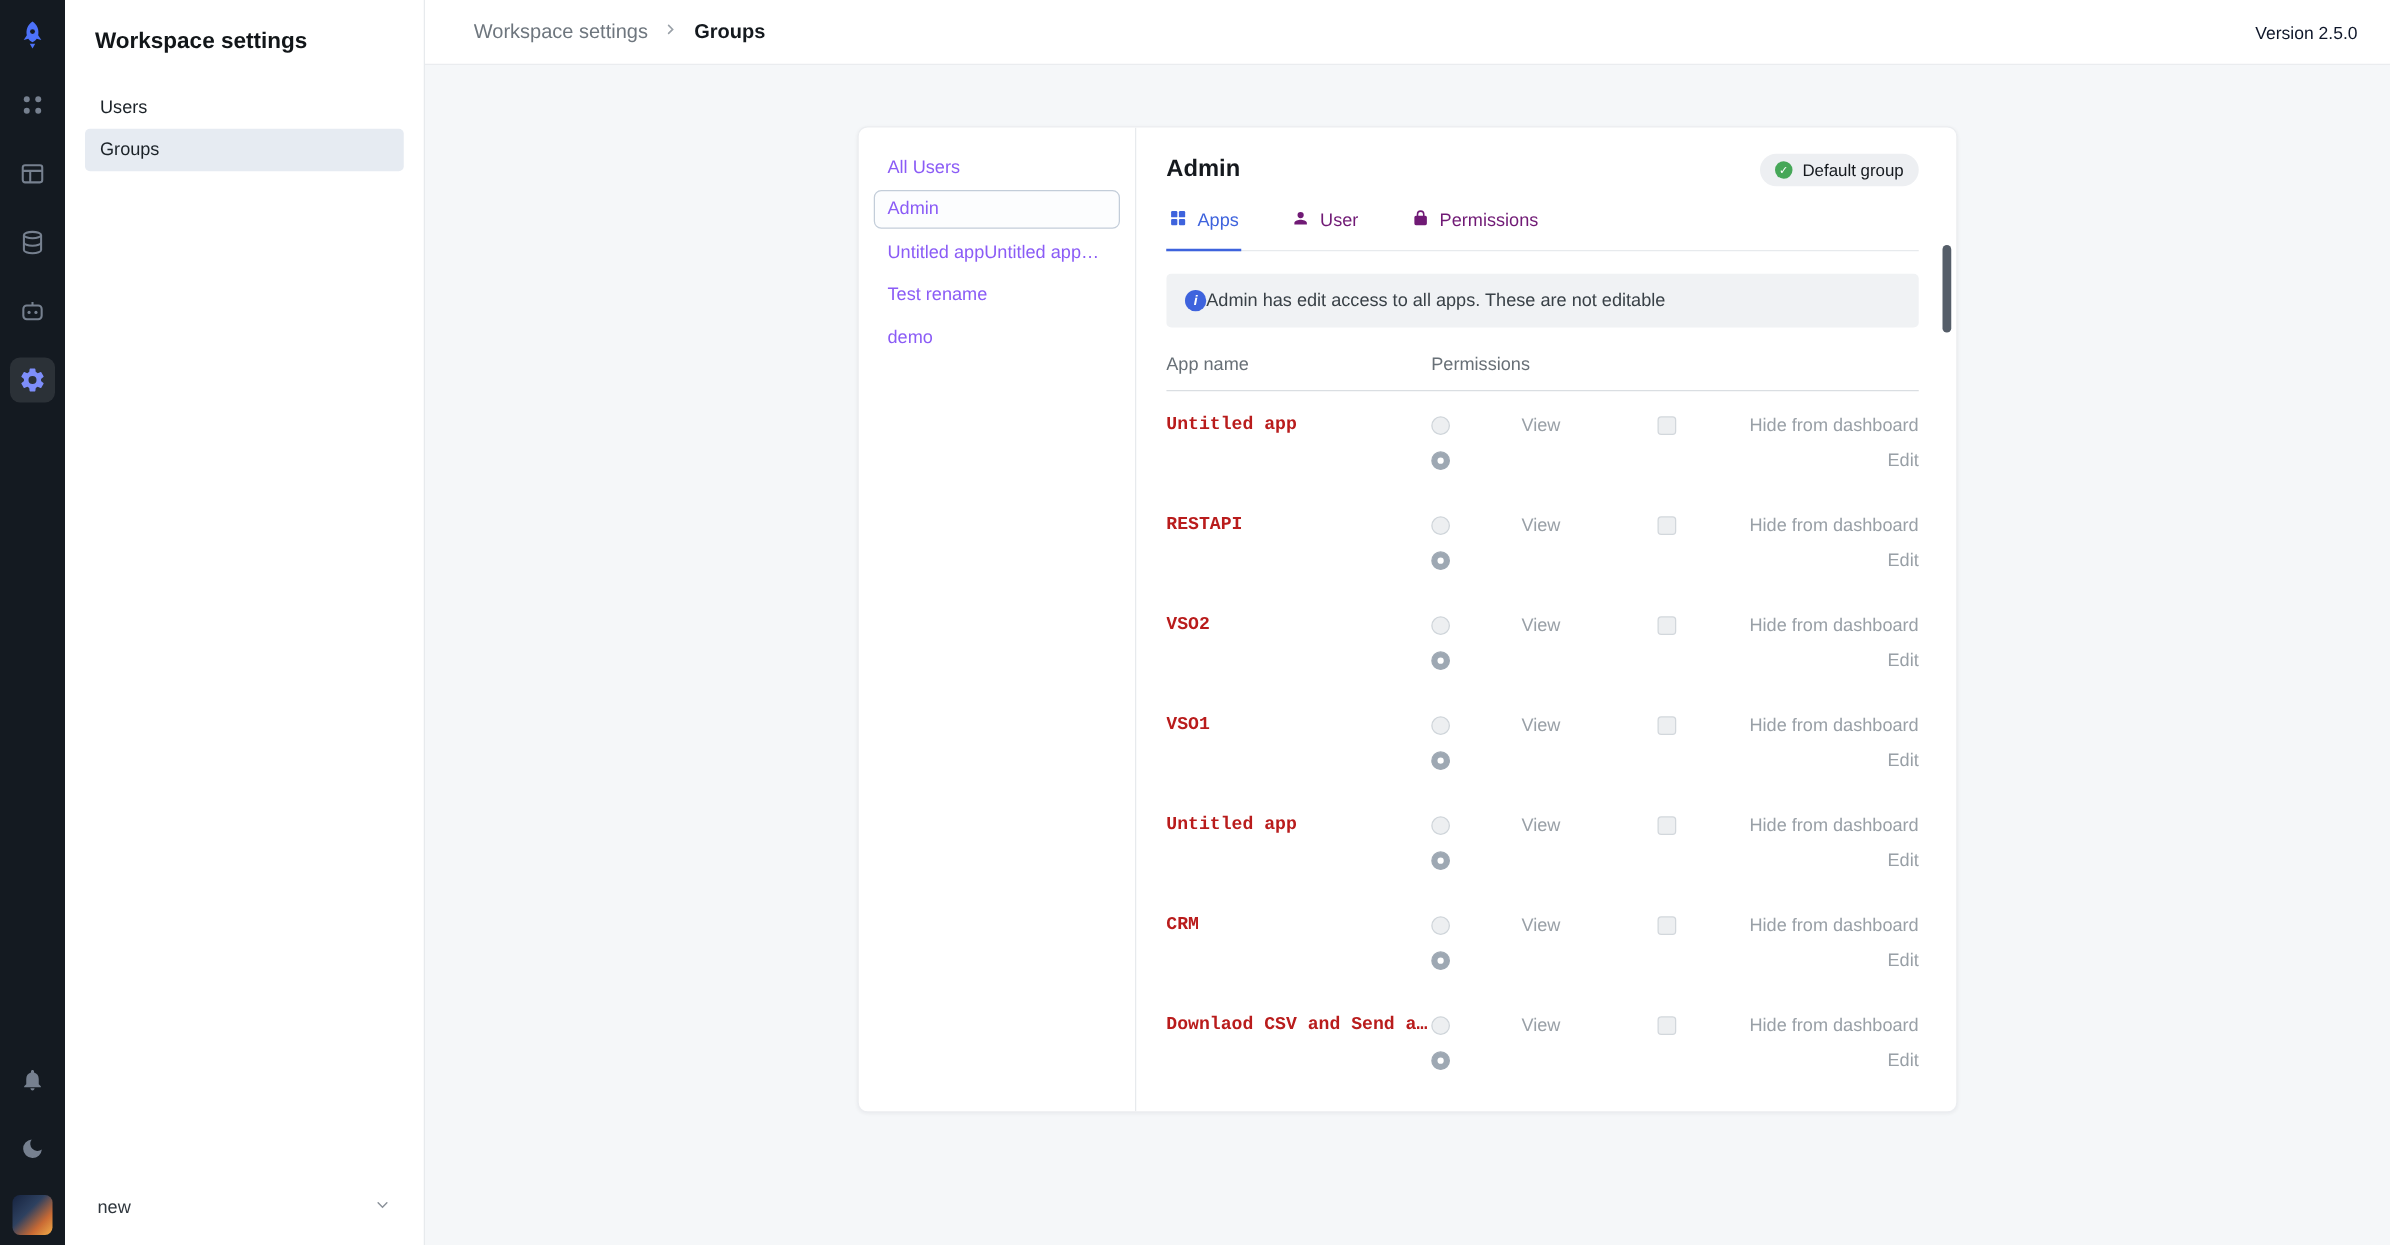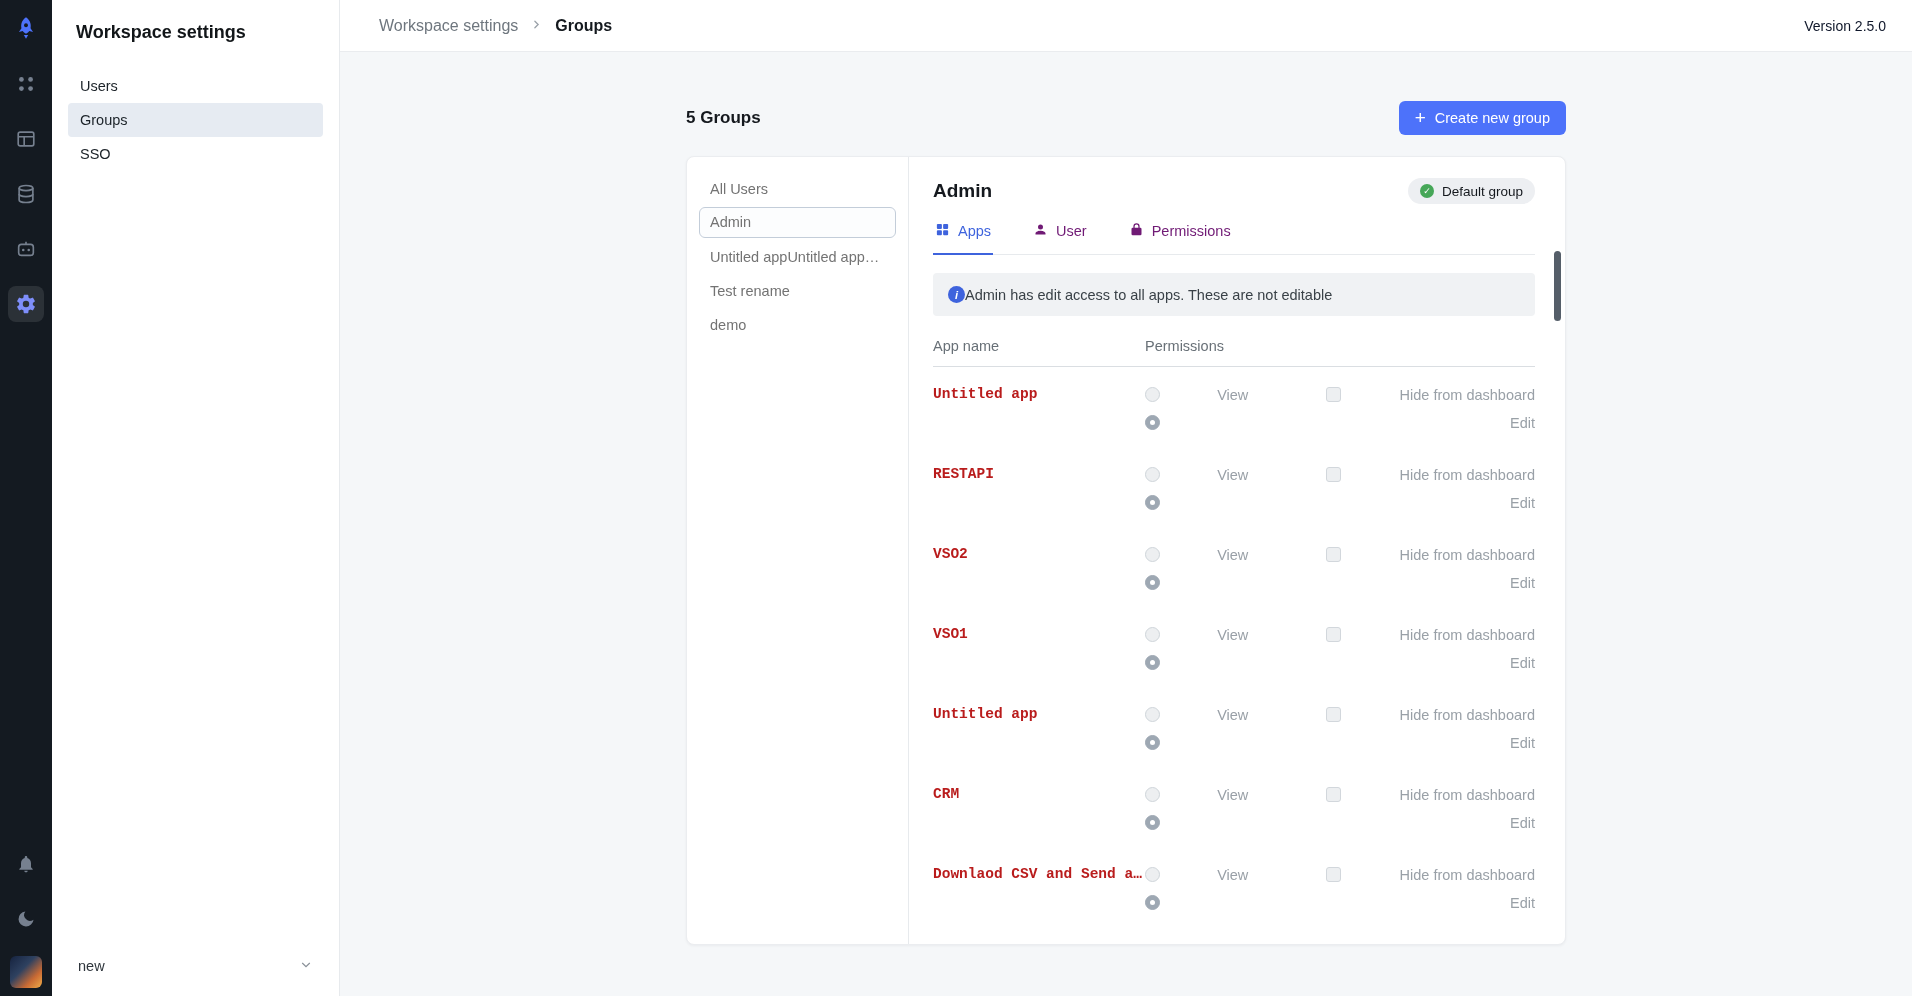--- a/index.html
+++ b/index.html
@@ -47,21 +47,21 @@
     border:none; border-radius:6px; background:var(--primary,#4D72FA); color:#fff;
     font-size:14.5px; font-family:inherit; cursor:pointer; }
   .plus { font-size:19px; font-weight:400; line-height:1; margin-top:-2px; }
   .plus::before { content:"+"; }
 
   
   .card { display:flex; background:#fff; border:1px solid #EBEDF0; border-radius:8px;
     height:789px; position:relative; overflow:hidden; box-shadow:0 1px 3px rgba(16,24,40,.05); }
   .group-list { width:222px; border-right:1px solid #E7EAED; padding:16px 12px; flex:none; }
   .group-item { display:block; height:31px; line-height:31px; margin-bottom:3px; padding:0 10px;
-    border-radius:6px; font-size:14.5px; color:#737373; cursor:pointer;
+    border-radius:6px; font-size:14.5px; color:#8b5cf6; cursor:pointer;
     white-space:nowrap; overflow:hidden; text-overflow:ellipsis; border:1px solid transparent; }
   .group-item.selected { border:1px solid #C3CDD9; background:#FCFDFE; line-height:29px; }
 
   .detail { flex:1; min-width:0; padding:21px 0 0 24px; display:flex; flex-direction:column; }
   .detail-header { display:flex; align-items:center; justify-content:space-between;
     padding-right:30px; margin-bottom:12px; }
   .detail-header h3 { font-size:19px; font-weight:700; color:#15191E; }
   .badge { display:inline-flex; align-items:center; gap:8px; height:26px; padding:0 12px;
     border-radius:14px; background:#EDEFF2; font-size:13.5px; color:#15191E; }
   .badge .dot { width:14px; height:14px; border-radius:50%; background:var(--success,#46A758);
@@ -167,21 +167,20 @@
   </aside>
 
   <aside class="sidebar">
     <h1>Workspace settings</h1>
     <nav class="side-menu">
 
         <div class="side-item">Users</div>
 
         <div class="side-item active">Groups</div>
 
-        <div class="side-item">SSO</div>
 
       </nav>
     <div class="ws-switcher">
       <span>new</span>
       <span>
         <svg width="14" height="14" viewBox="0 0 24 24" fill="none" stroke="#8A9199" stroke-width="2" stroke-linecap="round">
             <path d="M6 9l6 6 6-6"></path>
           </svg>
       </span>
     </div>
@@ -196,27 +195,20 @@
               <path d="M9 6l6 6-6 6"></path>
             </svg>
         </span>
         <span class="bc-current">Groups</span>
       </nav>
       <span class="version">Version 2.5.0</span>
     </header>
 
     <section class="content">
       <div class="container">
-        <div class="toolbar">
-          <h2>5 Groups</h2>
-          <button class="btn-primary">
-            <span class="plus"></span>
-            <span>Create new group</span>
-          </button>
-        </div>
 
         <div class="card">
 
           <div class="group-list">
 
               <div class="group-item">All Users</div>
 
               <div class="group-item selected">Admin</div>
 
               <div class="group-item">Untitled appUntitled appUntitle...</div>

